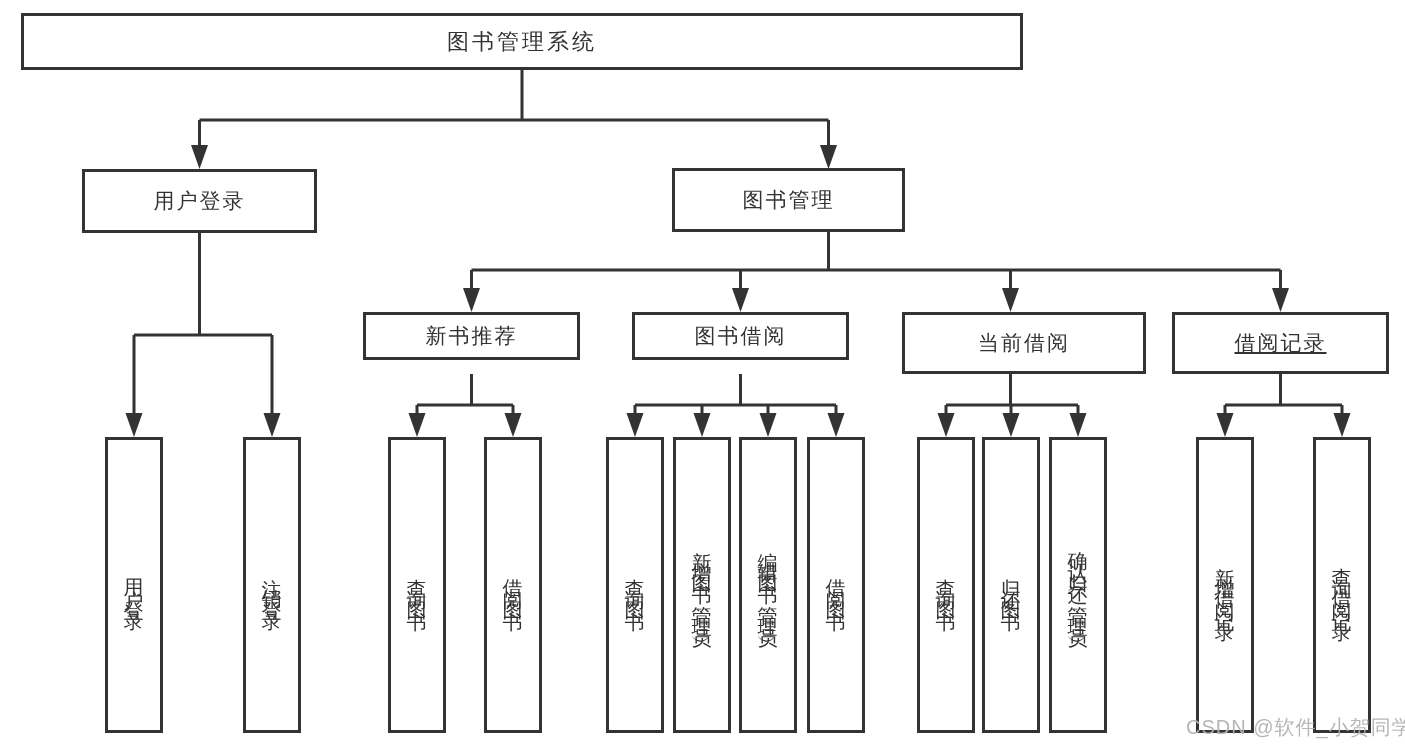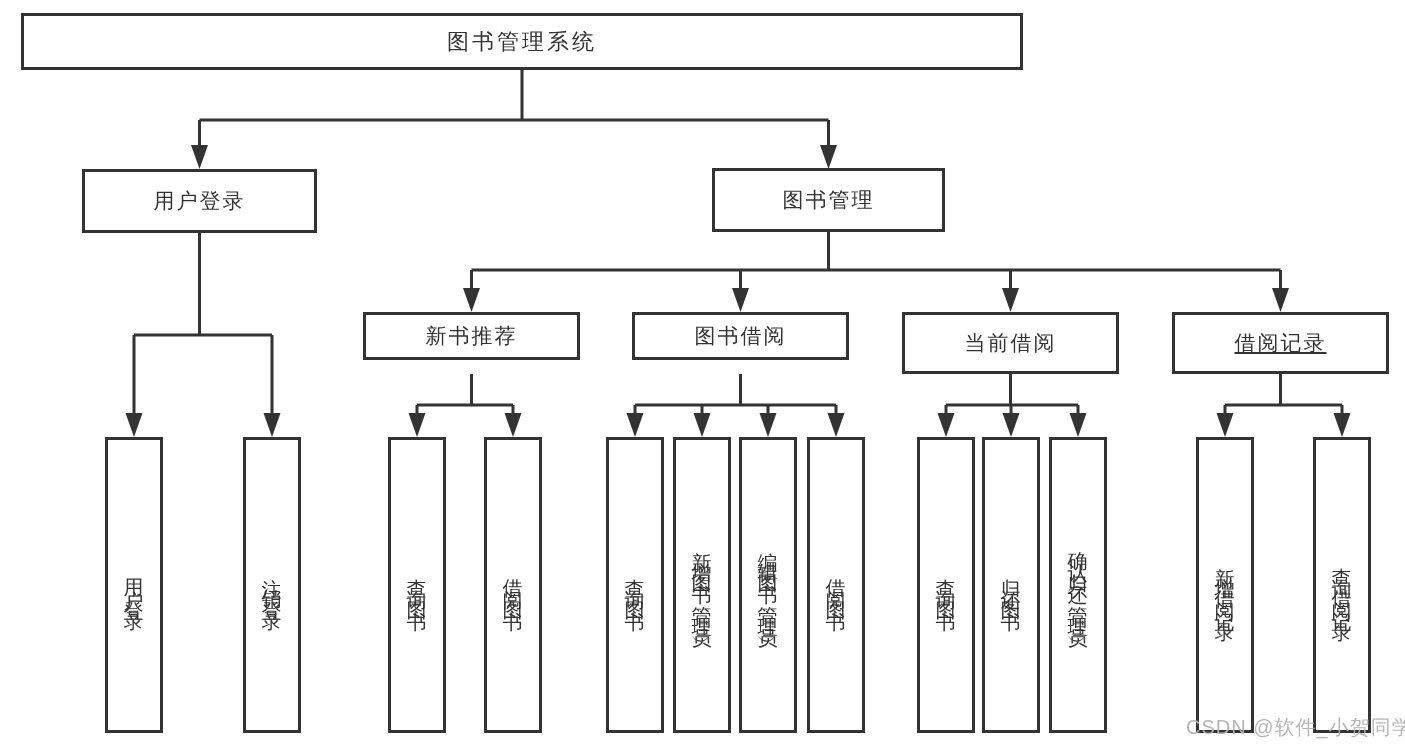--- a/index.html
+++ b/index.html
@@ -118,25 +118,25 @@
         <polygon points="1002.5,413 1019.5,413 1011,437" fill="#333333"></polygon>
         <polygon points="1069.5,413 1086.5,413 1078,437" fill="#333333"></polygon>
         <polygon points="1216.5,413 1233.5,413 1225,437" fill="#333333"></polygon>
         <polygon points="1333.5,413 1350.5,413 1342,437" fill="#333333"></polygon>
       </g>
   </svg>
 
   <div class="node root-label" style="left:21px; top:13px; width:1002px; height:57px;">图书管理系统</div>
 
   <div class="node h-label" style="left:82px; top:169px; width:235px; height:64px;">用户登录</div>
-  <div class="node h-label" style="left:712px; top:168px; width:233px; height:64px;text-align:right;">图书管理</div>
+  <div class="node h-label" style="left:672px; top:168px; width:233px; height:64px;text-align:right;">图书管理</div>
 
   <div class="node h-label" style="left:363px; top:312px; width:217px; height:48px;">新书推荐</div>
   <div class="node h-label" style="left:632px; top:312px; width:217px; height:48px;">图书借阅</div>
-  <div class="node h-label" style="left:902px; top:312px; width:217px; height:62px;">当前借阅</div>
+  <div class="node h-label" style="left:902px; top:312px; width:244px; height:62px;">当前借阅</div>
   <div class="node h-label" style="left:1172px; top:312px; width:217px; height:62px;text-decoration:underline;">借阅记录</div>
 
   <div class="node leaf" style="left:105px; top:437px; width:58px; height:296px;">用户登录</div>
   <div class="node leaf" style="left:243px; top:437px; width:58px; height:296px;">注销登录</div>
 
   <div class="node leaf" style="left:388px; top:437px; width:58px; height:296px;">查询图书</div>
   <div class="node leaf" style="left:484px; top:437px; width:58px; height:296px;">借阅图书</div>
 
   <div class="node leaf" style="left:606px; top:437px; width:58px; height:296px;">查询图书</div>
   <div class="node leaf" style="left:673px; top:437px; width:58px; height:296px;">新增图书（管理员）</div>

